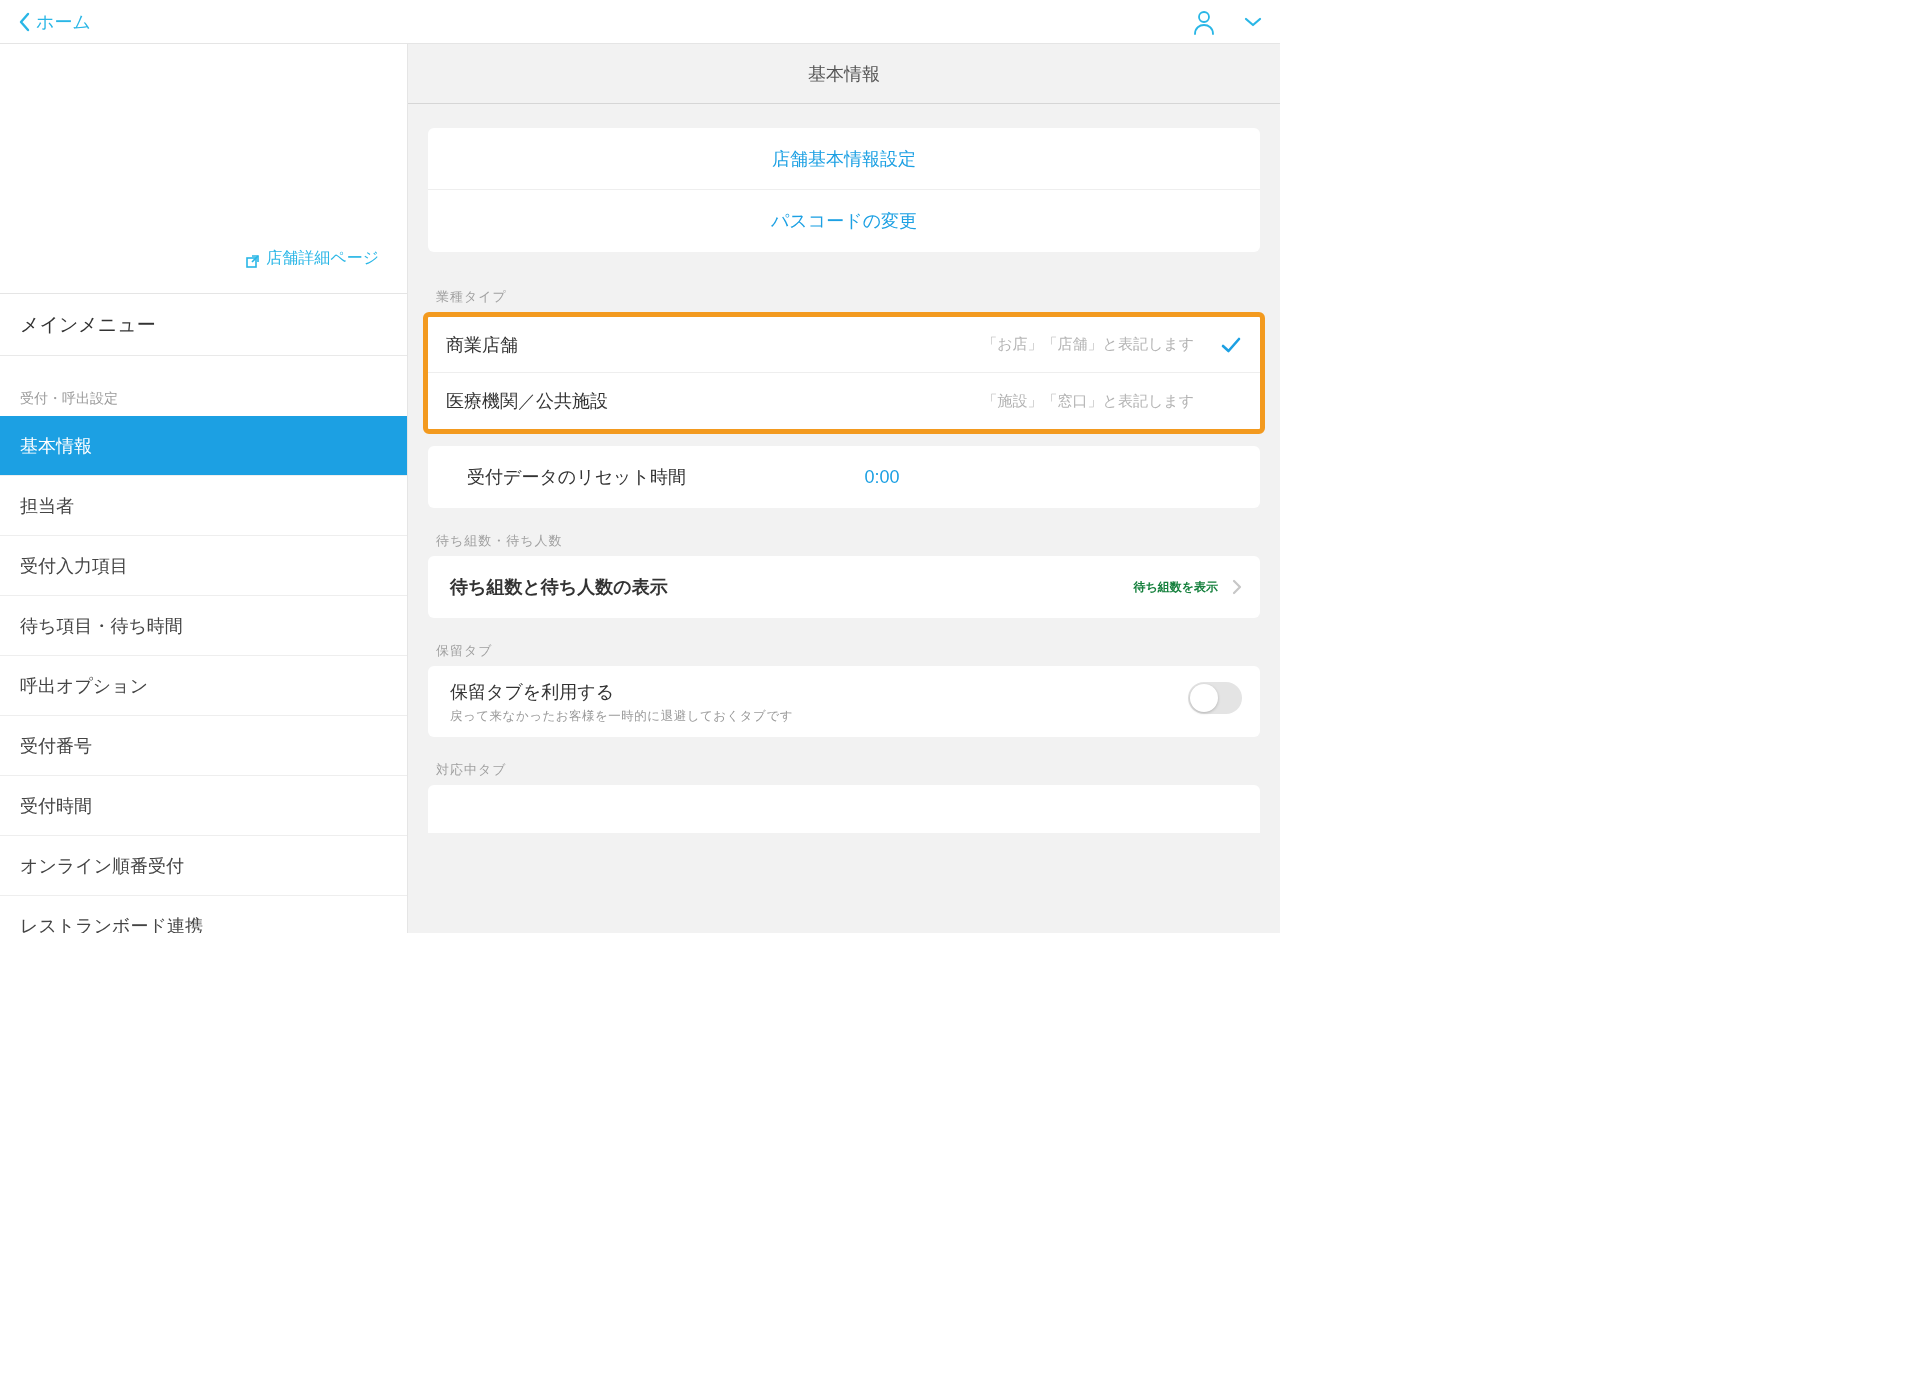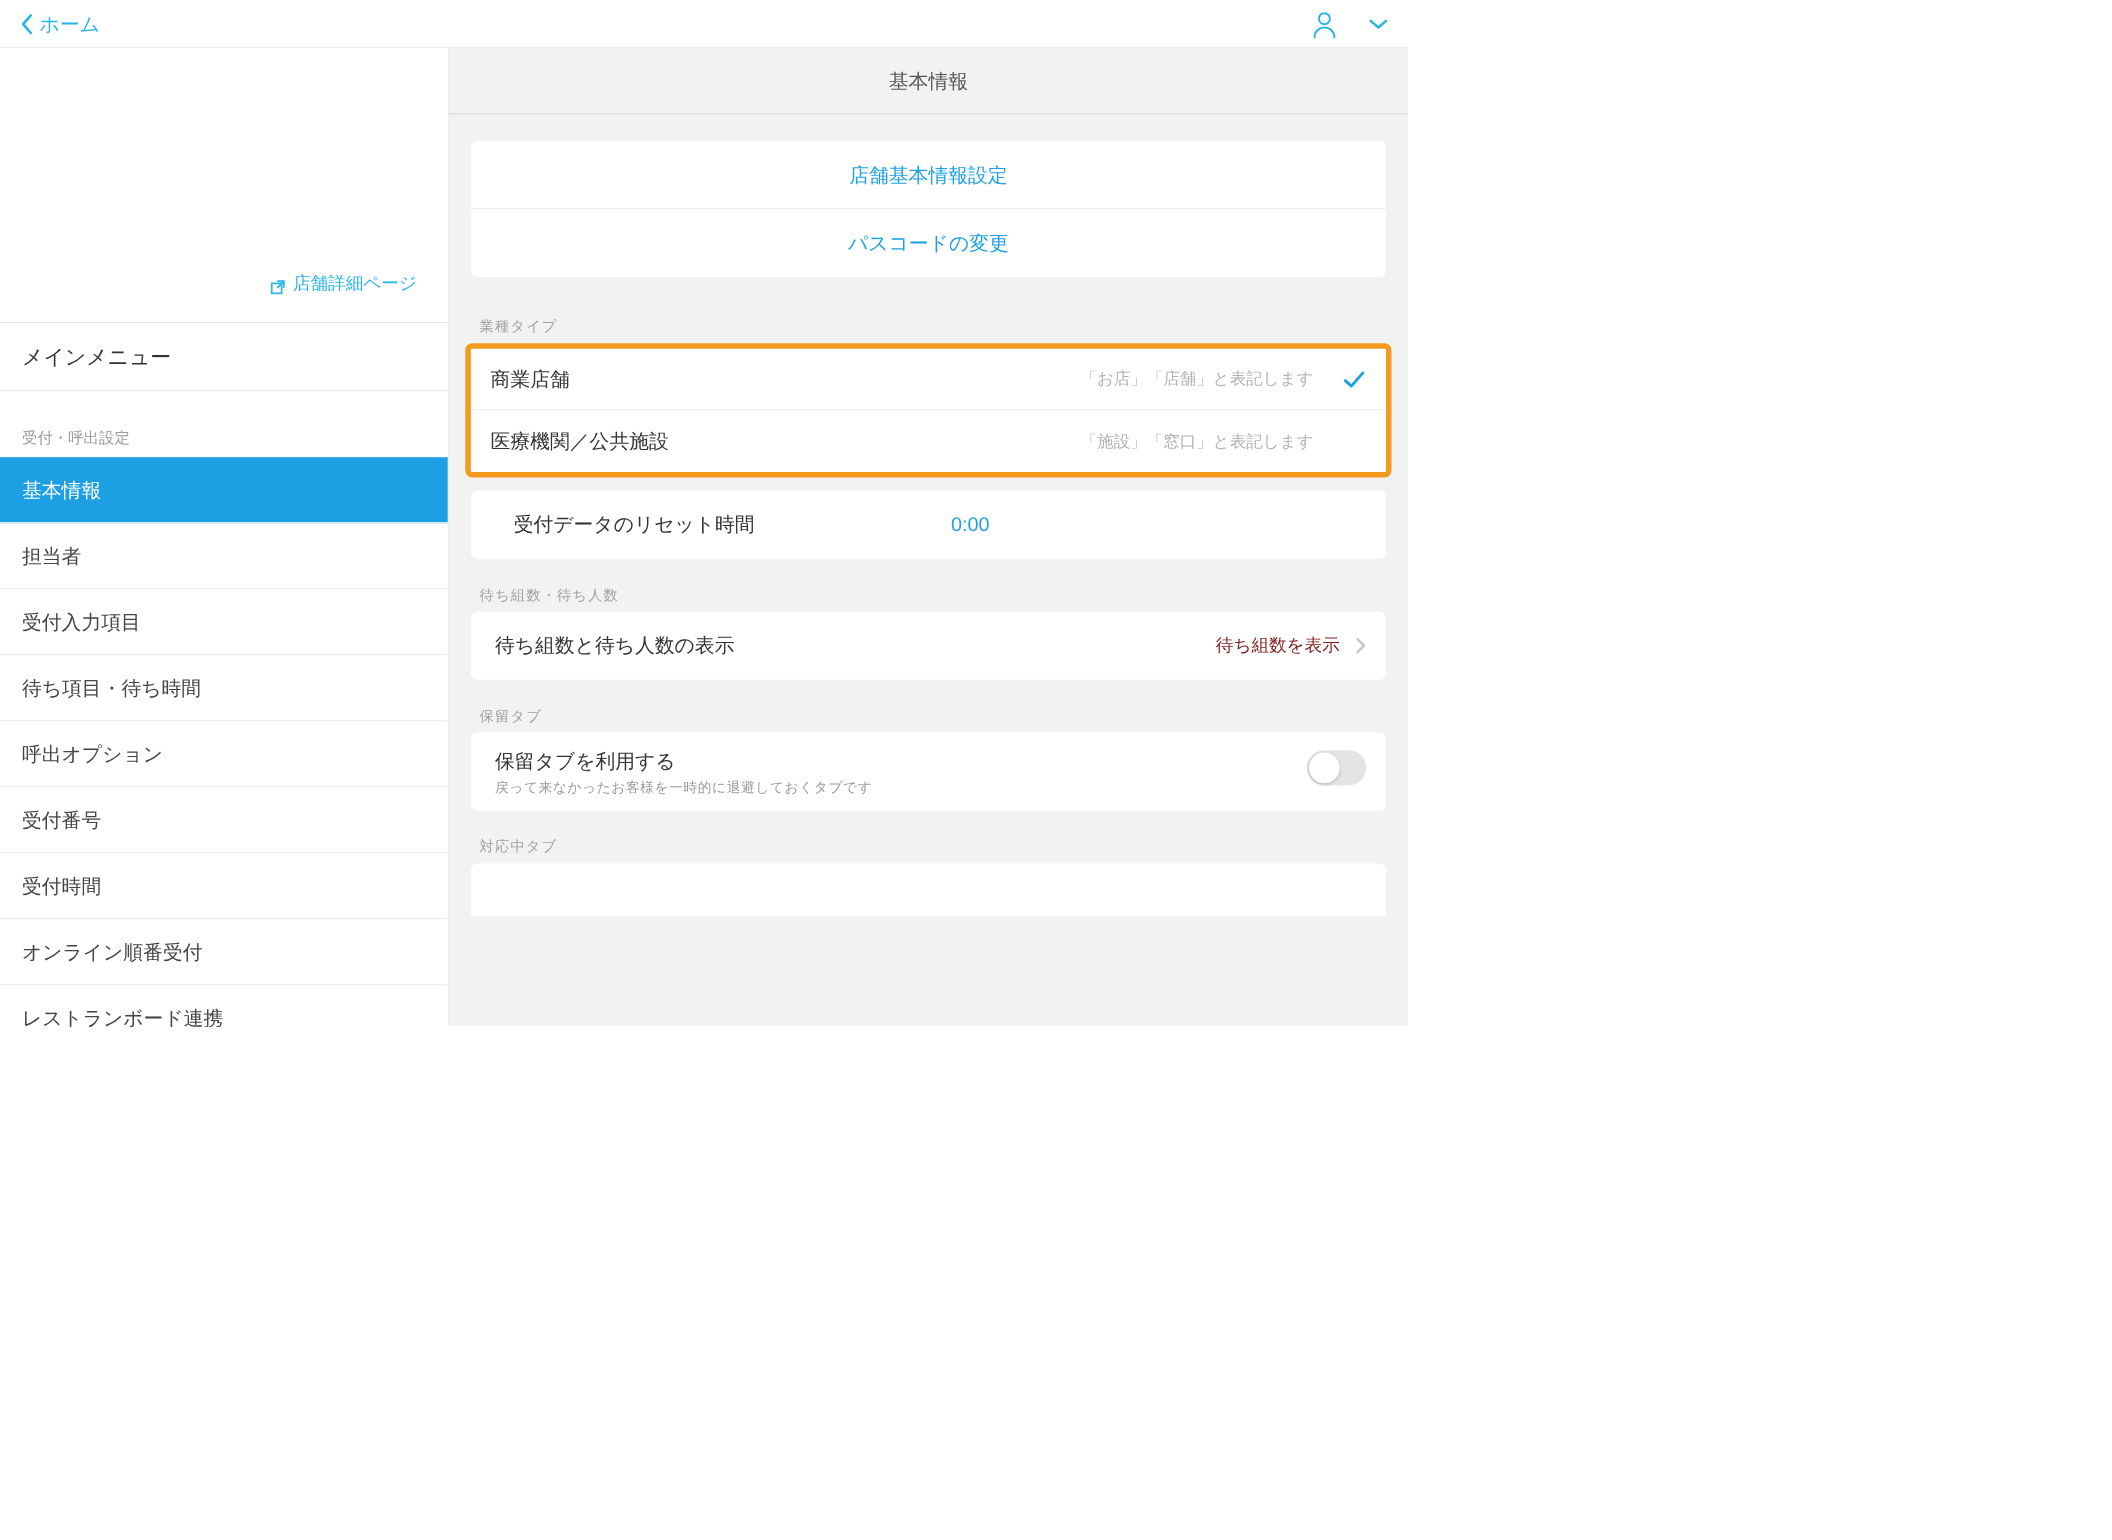--- a/index.html
+++ b/index.html
@@ -164,22 +164,23 @@
 
   .nav-row {
     background: #fff;
     border-radius: 6px;
     height: 62px;
     display: flex;
     align-items: center;
     justify-content: space-between;
     padding: 0 18px 0 22px;
     font-size: 18px;
-  }
-  .nav-row-right { display: flex; align-items: center; gap: 14px; color: #7f1d1d; font-size: 16px;}
+    font-weight: bold;
+  }
+  .nav-row-right { display: flex; align-items: center; gap: 14px; color: #15803d; font-size: 12px;}
   .chevron-right { width: 10px; height: 16px; }
 
   .toggle-row {
     background: #fff;
     border-radius: 6px;
     padding: 14px 18px 12px 22px;
     display: flex;
     align-items: flex-start;
     justify-content: space-between;
   }

